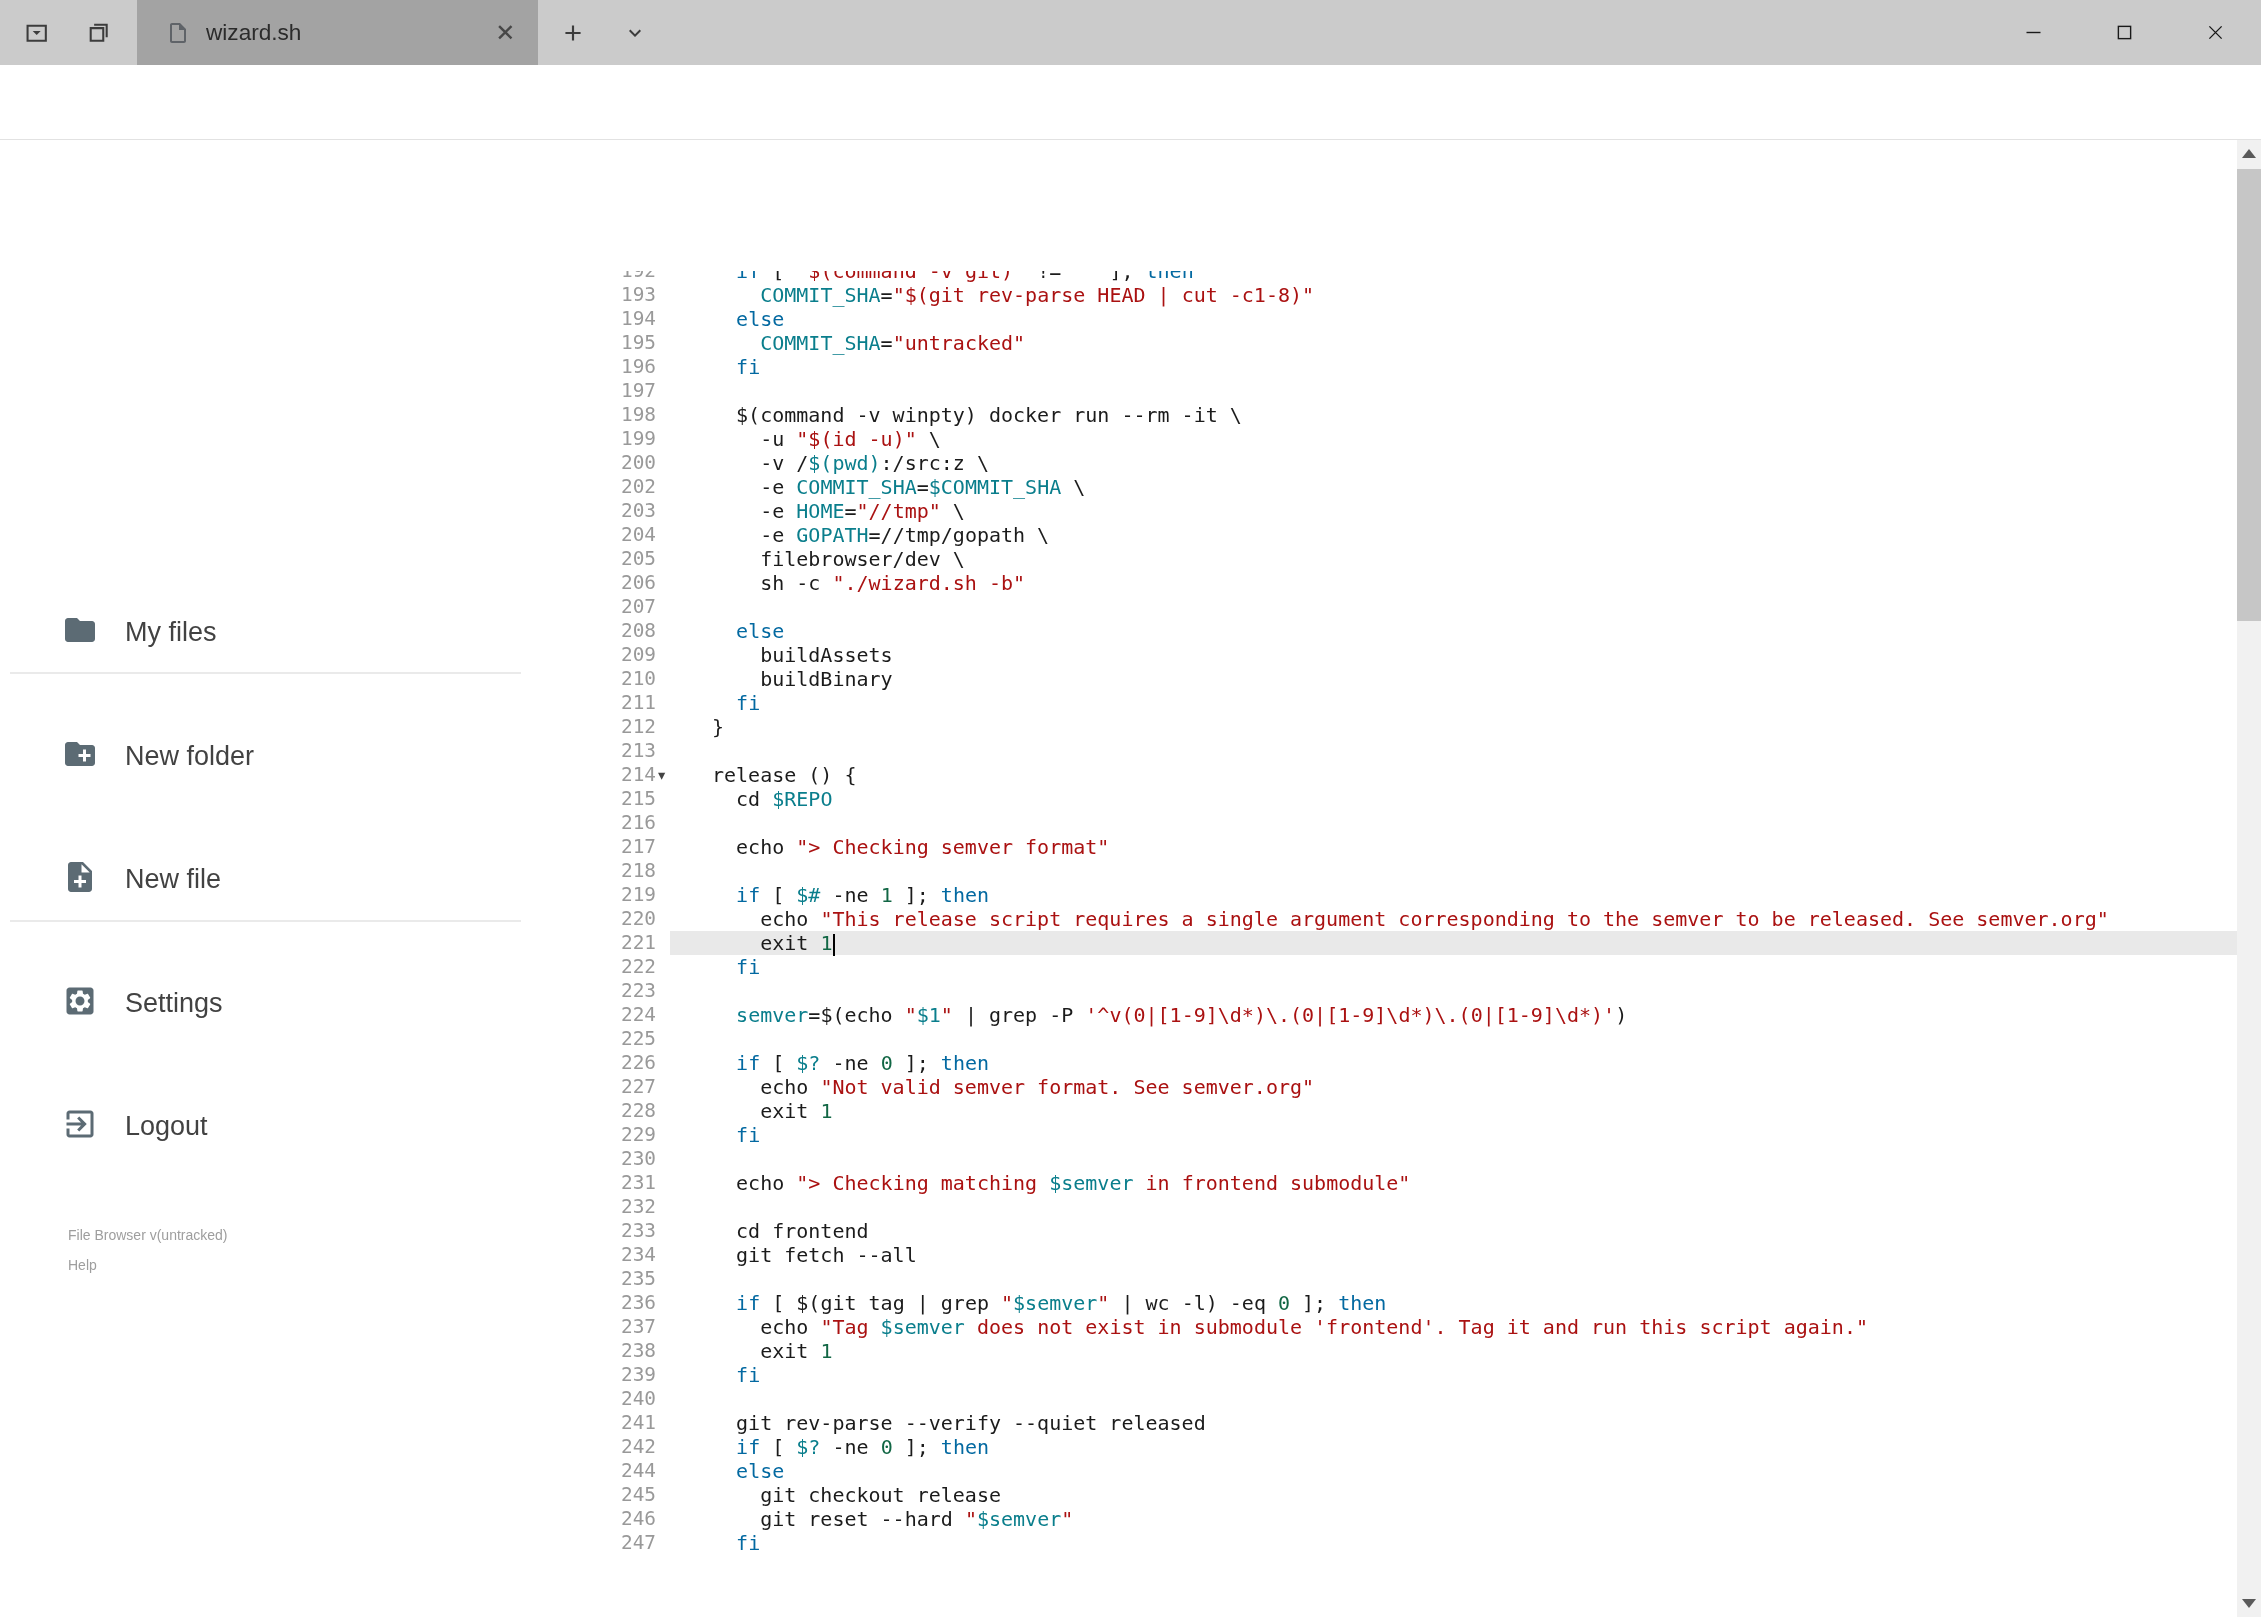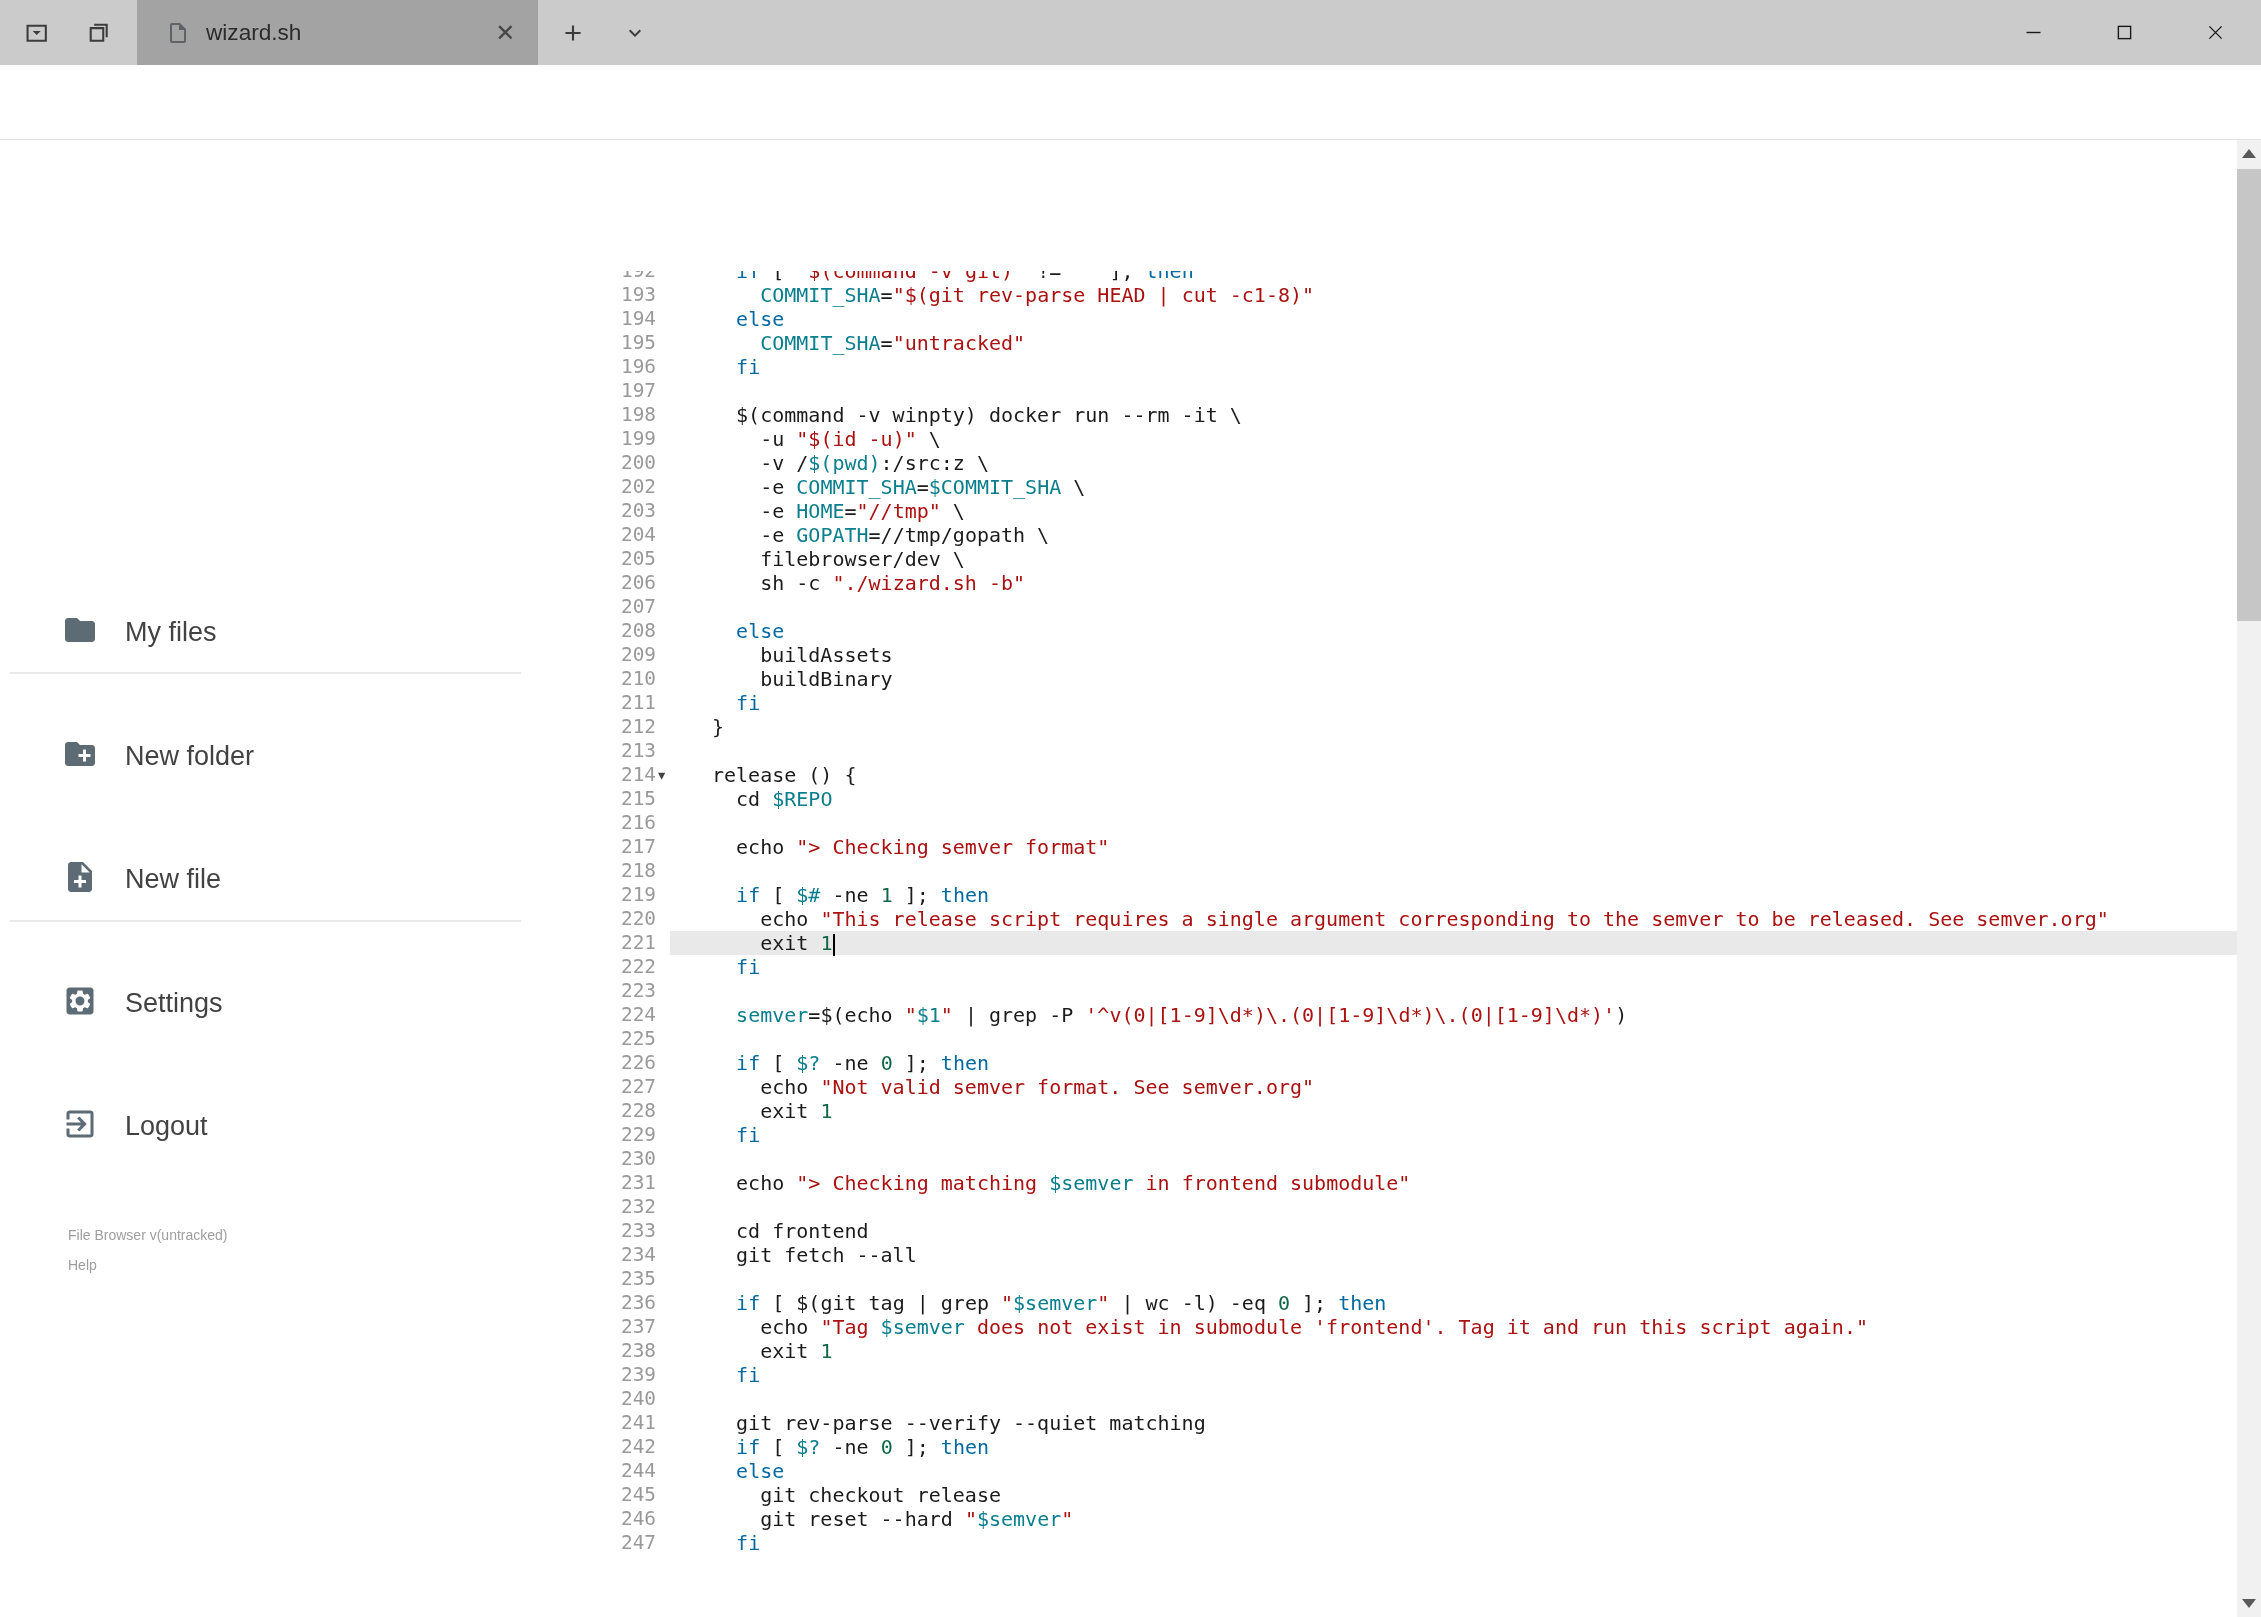--- a/index.html
+++ b/index.html
@@ -489,21 +489,21 @@
         <div class="cm-row">
           <div class="cm-gutter">239</div>
           <div class="cm-code"><span class="tok-p">  </span><span class="tok-k">fi</span></div>
         </div>
         <div class="cm-row">
           <div class="cm-gutter">240</div>
           <div class="cm-code"></div>
         </div>
         <div class="cm-row">
           <div class="cm-gutter">241</div>
-          <div class="cm-code"><span class="tok-p">  git rev-parse --verify --quiet matching</span></div>
+          <div class="cm-code"><span class="tok-p">  git rev-parse --verify --quiet released</span></div>
         </div>
         <div class="cm-row">
           <div class="cm-gutter">242</div>
           <div class="cm-code"><span class="tok-p">  </span><span class="tok-k">if</span><span class="tok-p"> [ </span><span class="tok-v">$?</span><span class="tok-p"> -ne </span><span class="tok-n">0</span><span class="tok-p"> ]; </span><span class="tok-k">then</span></div>
         </div>
         <div class="cm-row">
           <div class="cm-gutter">244</div>
           <div class="cm-code"><span class="tok-p">  </span><span class="tok-k">else</span></div>
         </div>
         <div class="cm-row">

